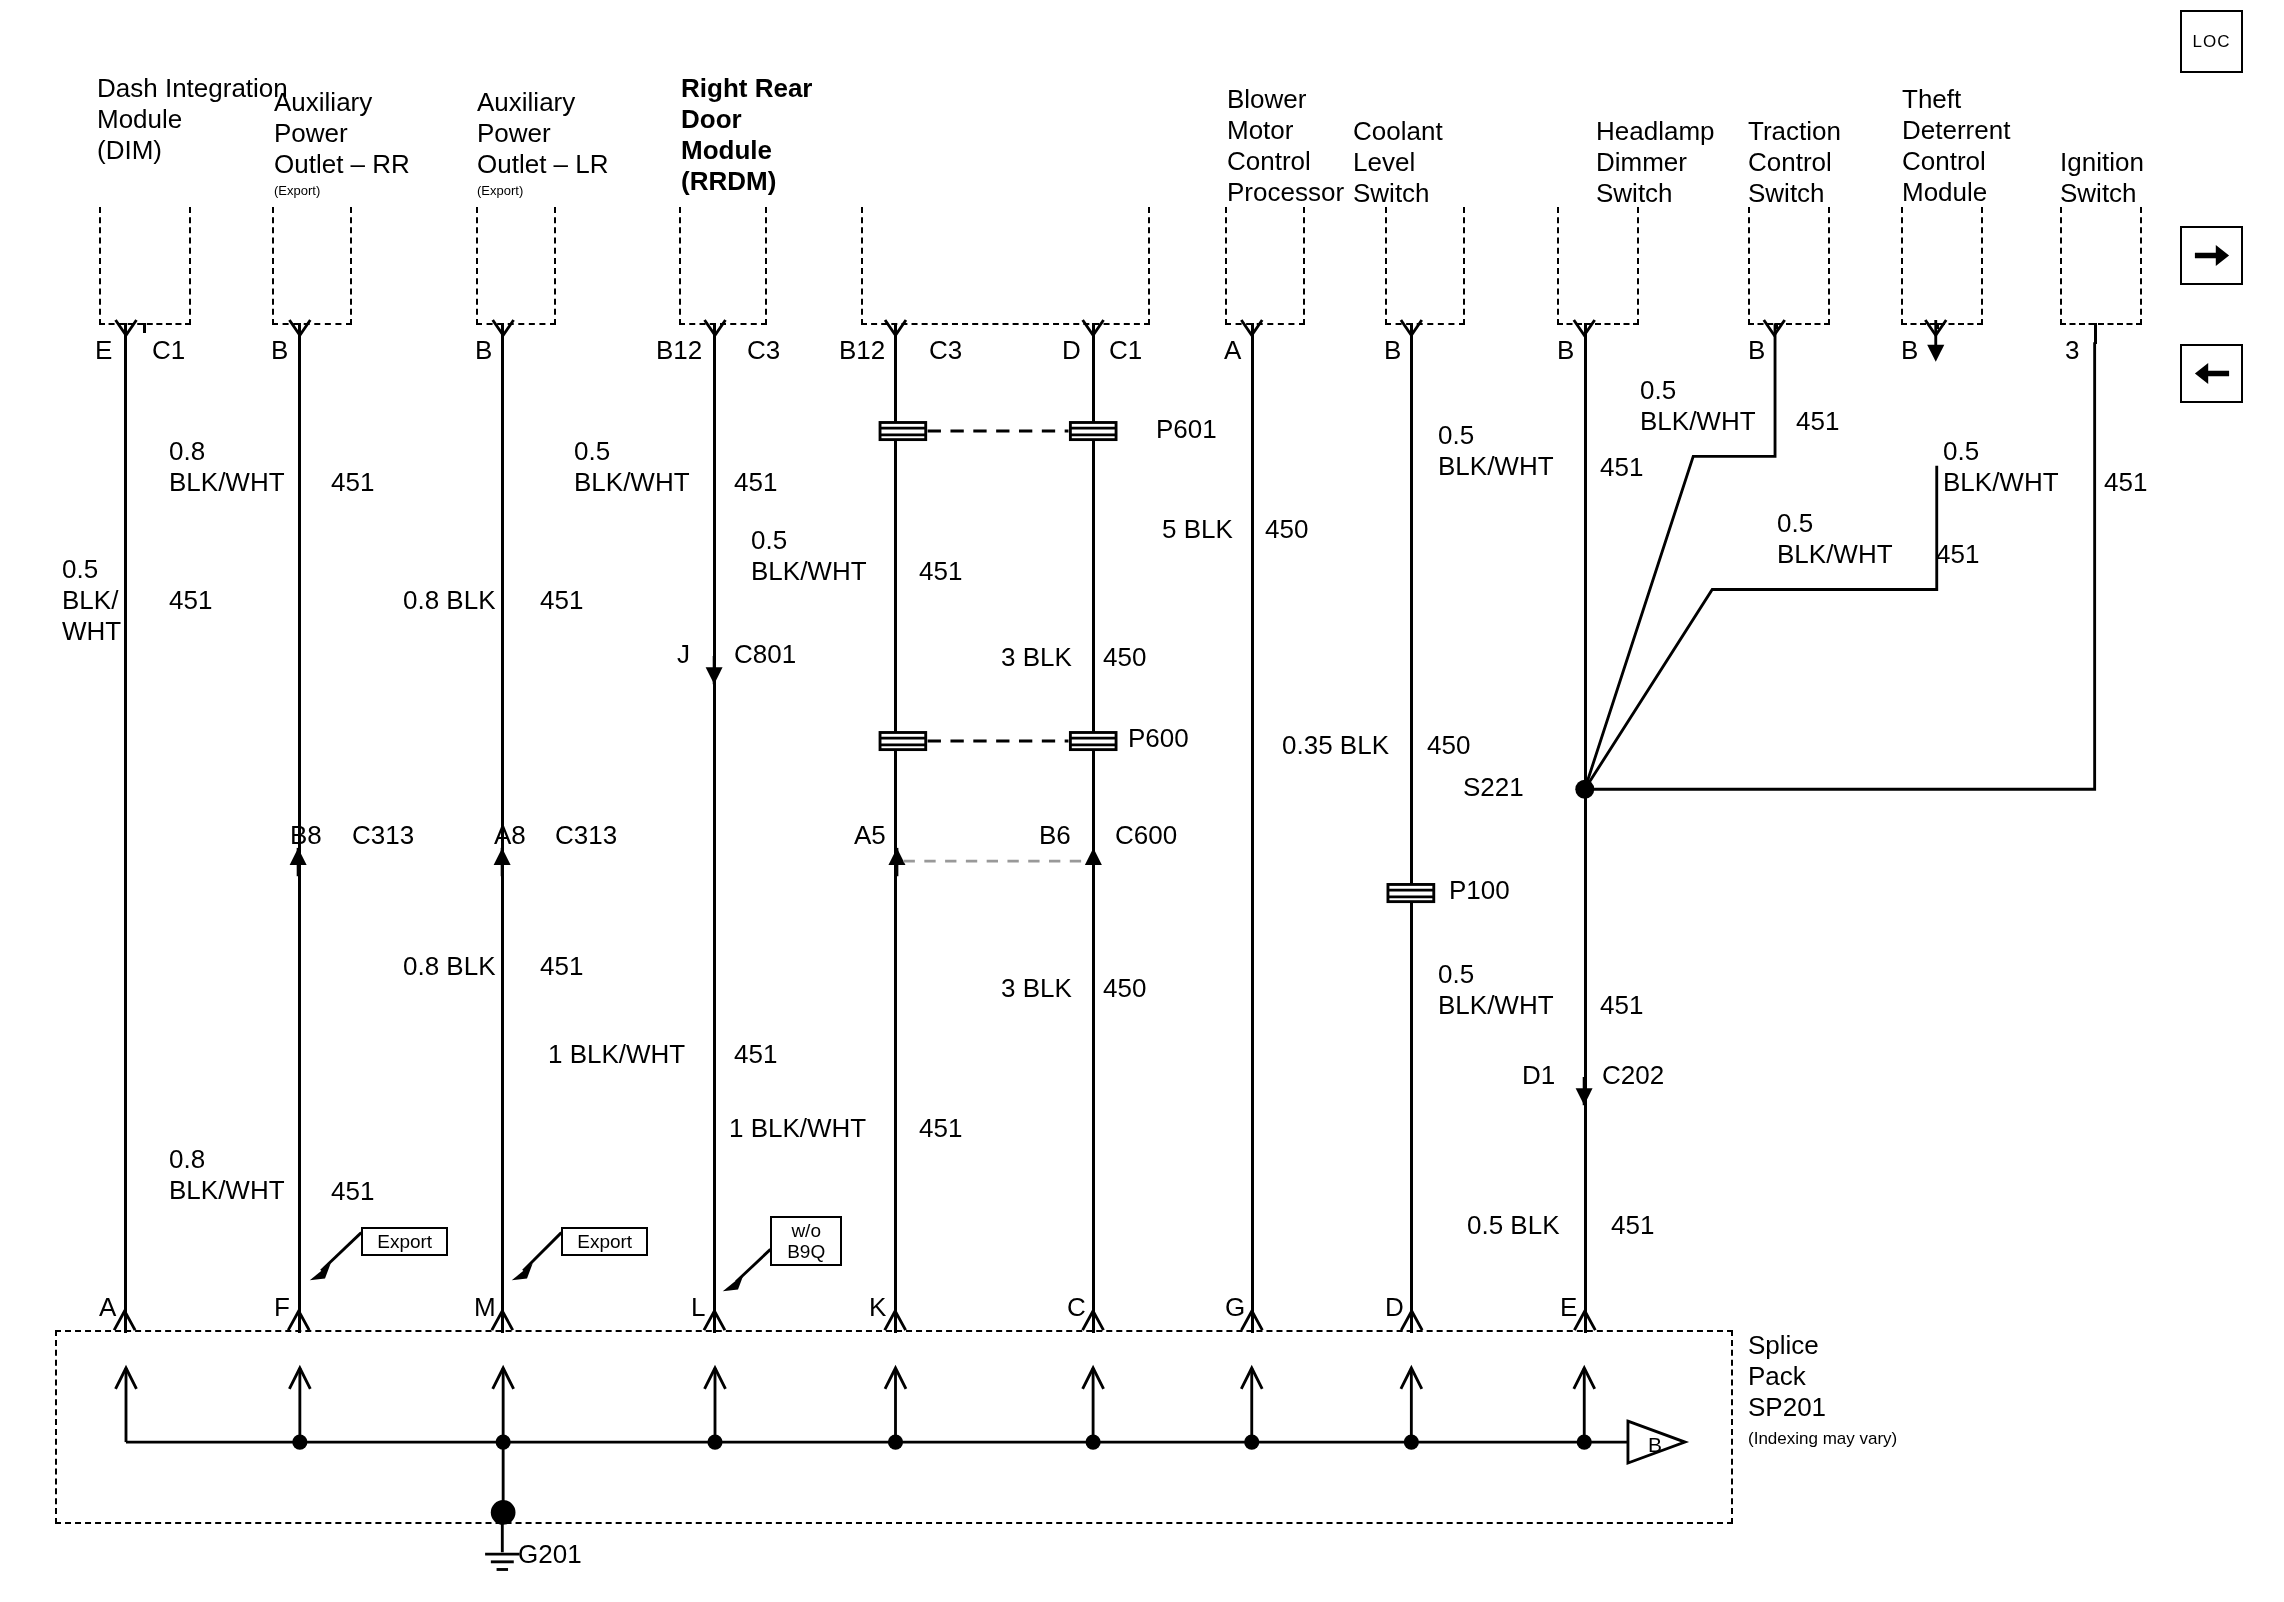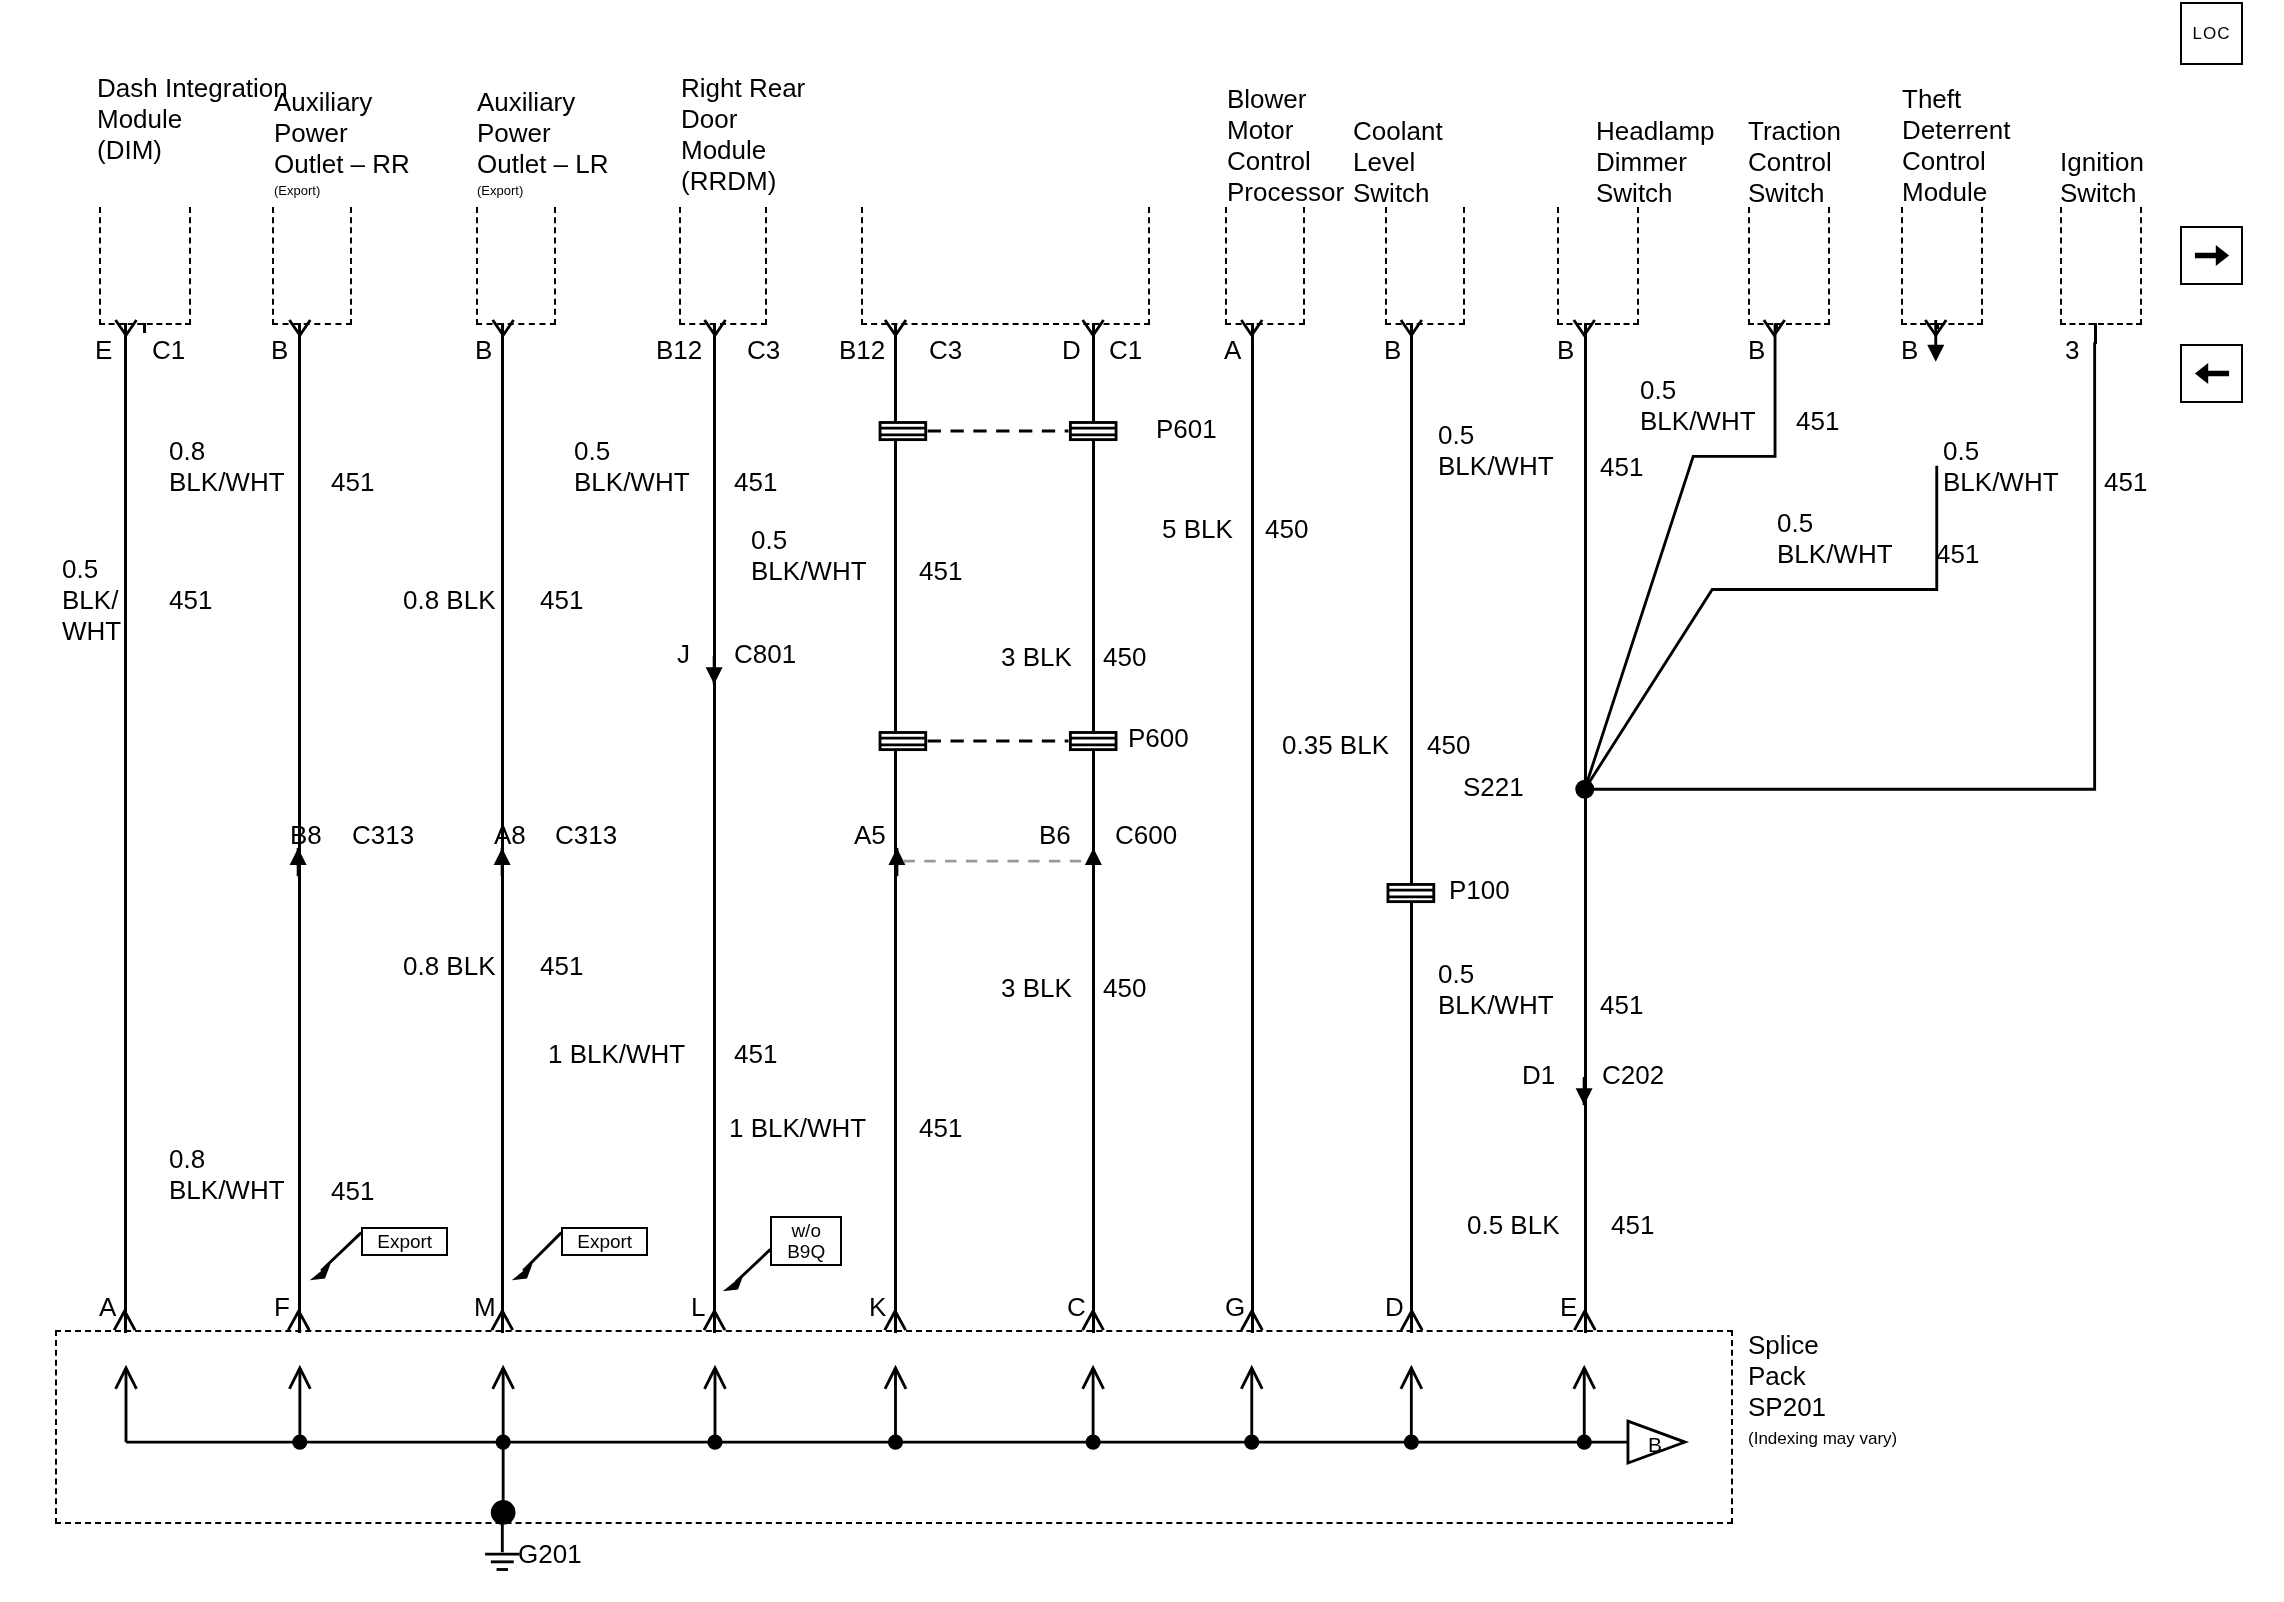--- a/index.html
+++ b/index.html
@@ -13,21 +13,21 @@
   .dashbox{position:absolute;border:2.9px dashed #000;border-top:none;}
   .navbtn{position:absolute;border:2.9px solid #000;background:#fff;display:flex;align-items:center;justify-content:center;}
   svg{display:block;overflow:visible;}
   .exportbox{position:absolute;border:2.9px solid #000;background:#fff;font-size:19px;line-height:21px;text-align:center;padding:1.9px 5.7px;white-space:pre;}
 </style>
 </head>
 <body>
 
 <div id="root">
 
-  <div class="navbtn" style="left:2180px;top:2px;width:59px;height:59px;justify-content:center;">
+  <div class="navbtn" style="left:2180px;top:10px;width:59px;height:59px;justify-content:center;">
     <span class="txt tiny" style="position:relative;left:0;top:0;letter-spacing:1px;">LOC</span>
   </div>
   <div class="navbtn" style="left:2180px;top:226px;width:59px;height:55px;">
     <svg width="38" height="27" viewBox="0 0 40 28">
       <path d="M2 11 L24 11 L24 3 L38 14 L24 25 L24 17 L2 17 Z" fill="#000"></path>
     </svg>
   </div>
   <div class="navbtn" style="left:2180px;top:344px;width:59px;height:55px;">
     <svg width="38" height="27" viewBox="0 0 40 28">
       <path d="M38 11 L16 11 L16 3 L2 14 L16 25 L16 17 L38 17 Z" fill="#000"></path>
@@ -38,21 +38,21 @@
 Module
 (DIM)</div>
   <div class="txt" style="left:274px;top:87px;">Auxiliary
 Power
 Outlet – RR</div>
   <div class="txt small" style="left:274px;top:179px;">(Export)</div>
   <div class="txt" style="left:477px;top:87px;">Auxiliary
 Power
 Outlet – LR</div>
   <div class="txt small" style="left:477px;top:179px;">(Export)</div>
-  <div class="txt" style="left:681px;top:73px;">Right Rear
+  <div class="txt" style="left:681px;top:73px;font-weight:bold;">Right Rear
 Door
 Module
 (RRDM)</div>
   <div class="txt" style="left:1227px;top:84px;">Blower
 Motor
 Control
 Processor</div>
   <div class="txt" style="left:1353px;top:116px;">Coolant
 Level
 Switch</div>

